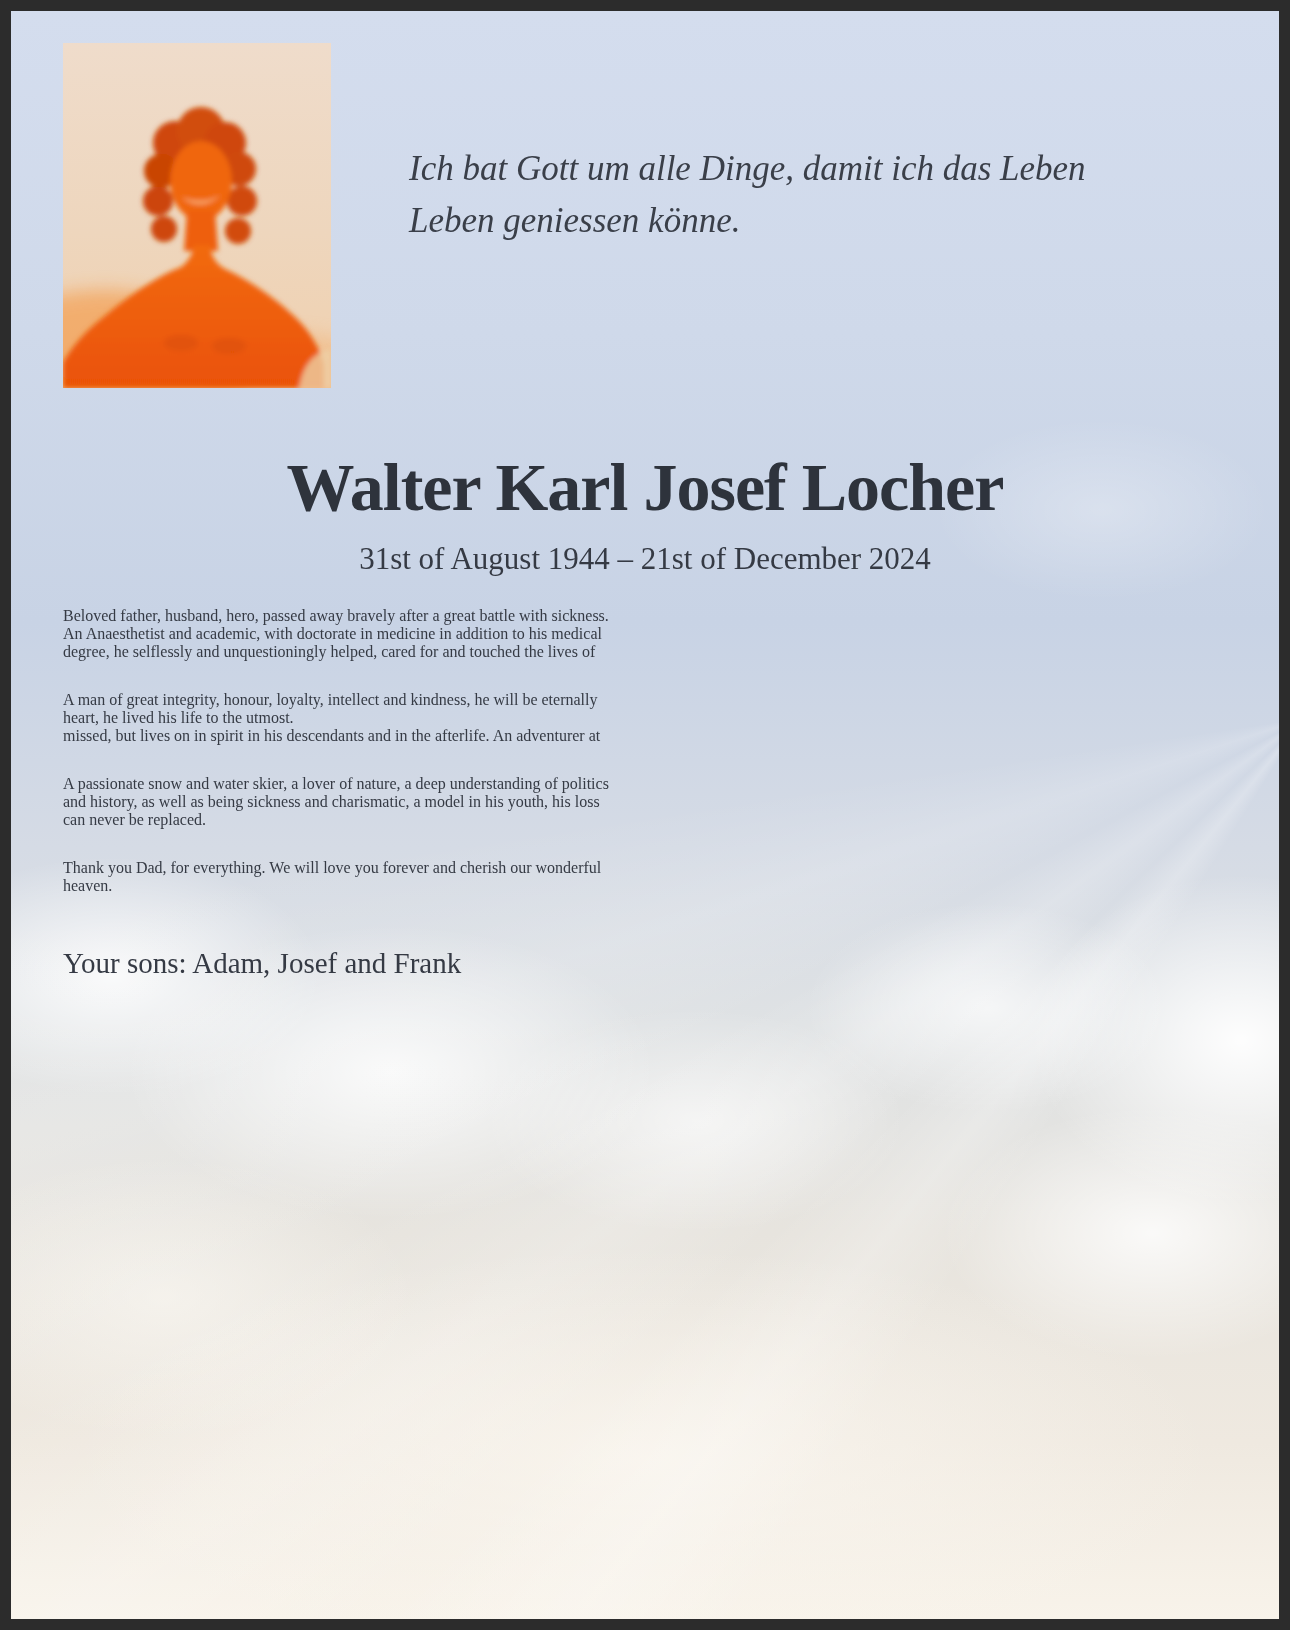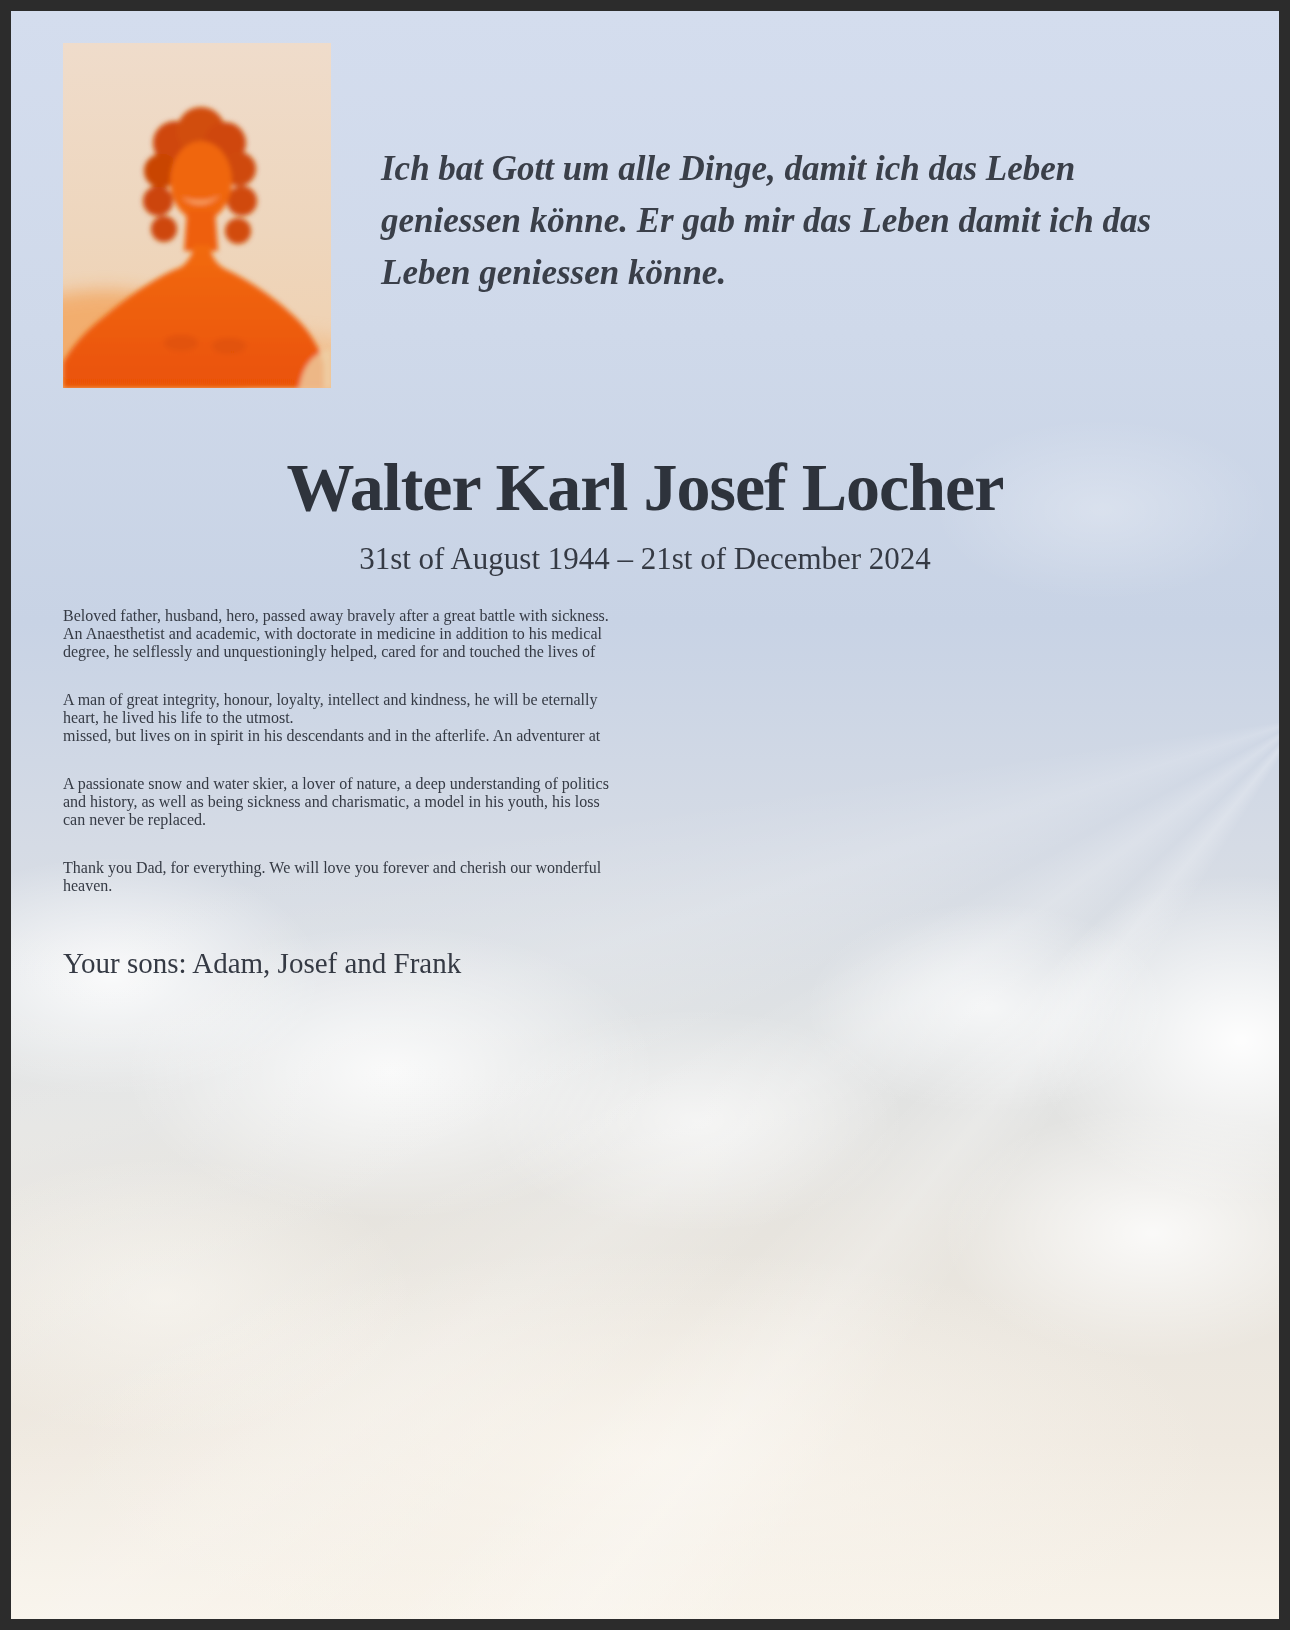--- a/index.html
+++ b/index.html
@@ -50,27 +50,26 @@
   .top-row { display: flex; margin-top: 32px; }
 
   .photo {
     flex: none;
     width: 268px;
     height: 345px;
     overflow: hidden;
   }
 
   .quote {
-    margin-left: 50px;
+    margin-left: 78px;
     padding-top: 100px;
     font-style: italic;
     font-size: 35px;
     line-height: 52px;
     color: #3a3f49;
-    font-weight: bold;
   }
   .quote div { white-space: nowrap; }
 
   .name {
     margin: 62px 0 12px 0;
     text-align: center;
     font-size: 68px;
     font-weight: 700;
     letter-spacing: -1px;
     line-height: 1.1;
@@ -135,21 +134,20 @@
             <path d="M0 345 L 0 320 C 10 301 25 286 43 272 C 67 252 96 232 118 224 C 126 218 130 210 131 202 L 147 202 C 148 212 152 220 162 226 C 188 238 216 258 234 276 C 248 290 257 306 261 322 L 261 345 Z" fill="url(#skin)"></path>
             <ellipse cx="118" cy="300" rx="17" ry="8" fill="#d94d05" opacity="0.55"></ellipse>
             <ellipse cx="166" cy="303" rx="17" ry="8" fill="#d94d05" opacity="0.55"></ellipse>
             <path d="M236 345 C 240 322 250 310 268 306 L 268 345 Z" fill="#eecfa6" opacity="0.8"></path>
           </g>
         </svg>
       </div>
 
       <div class="quote">
         <div>Ich bat Gott um alle Dinge, damit ich das Leben</div>
-        <div>geniessen könne. Er gab mir das Leben damit ich das</div>
         <div>Leben geniessen könne.</div>
       </div>
     </div>
 
     <h1 class="name">Walter Karl Josef Locher</h1>
     <div class="life-dates">31st of August 1944 – 21st of December 2024</div>
 
     <div class="body-text">
       <p>
         </p>

